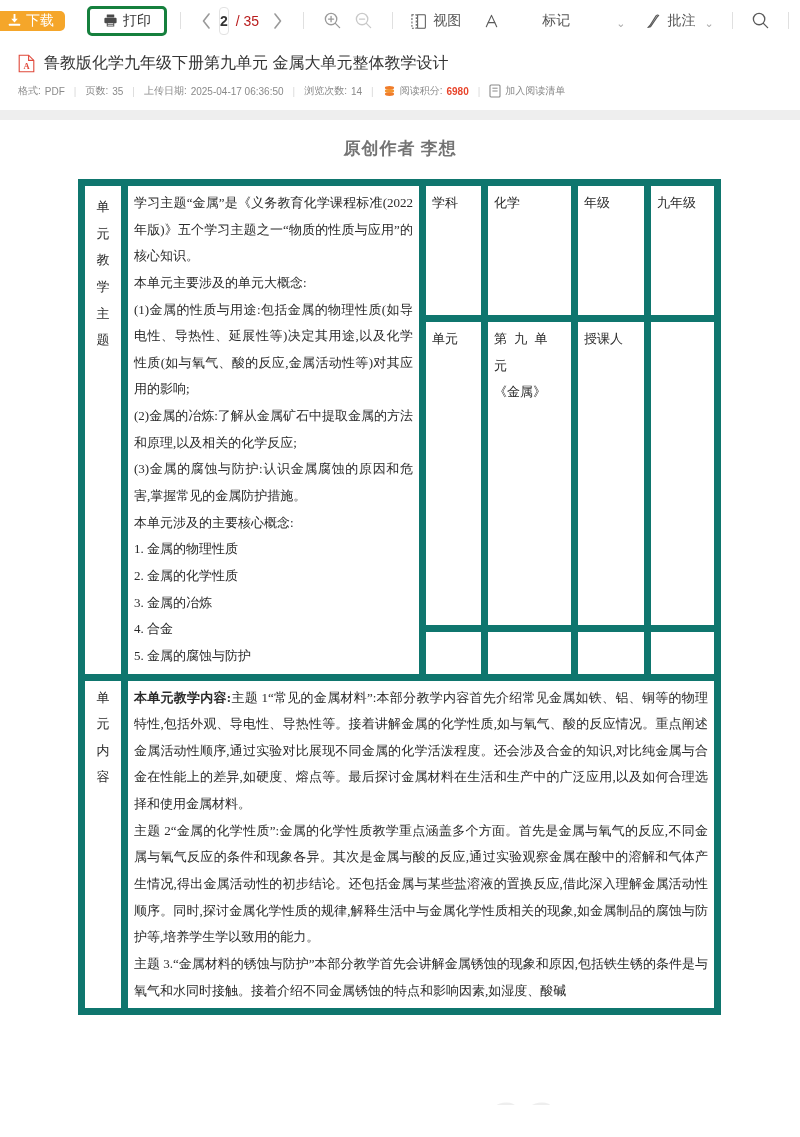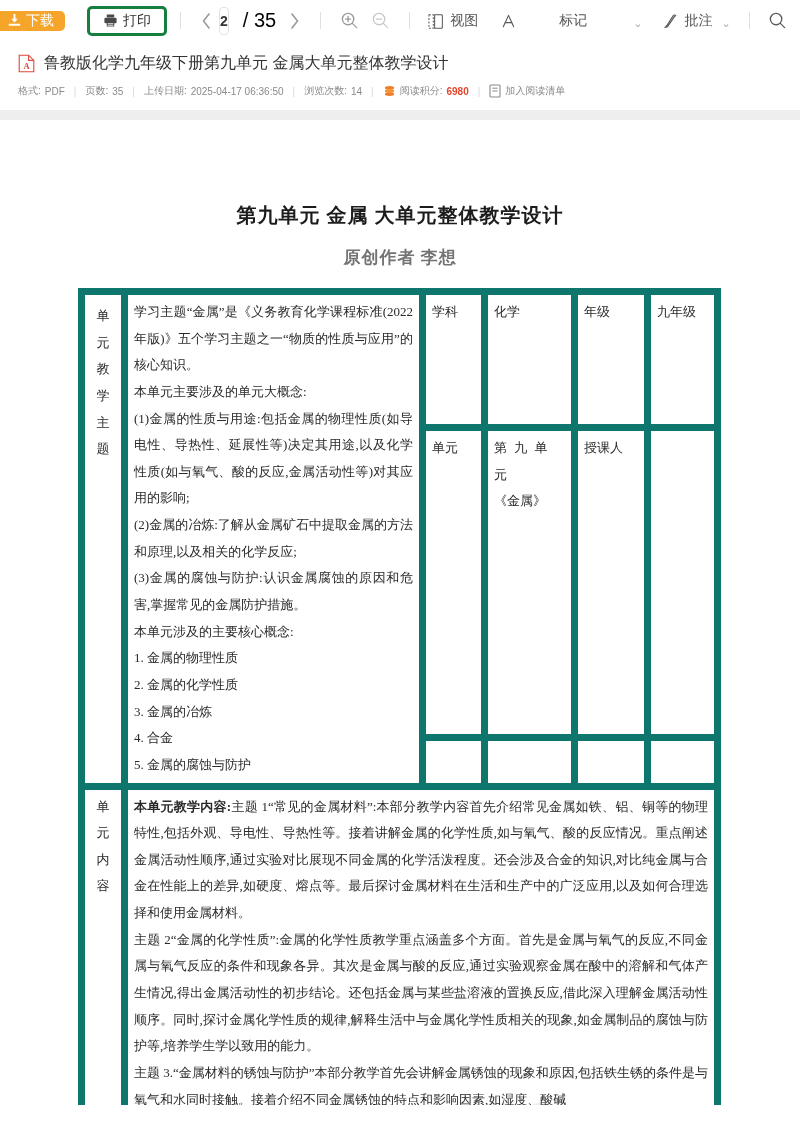--- a/index.html
+++ b/index.html
@@ -55,21 +55,21 @@
     padding: 0 7px; cursor: pointer; user-select: none;
     font-family: "DejaVu Sans", sans-serif;
   }
   .page-box {
     border: 1px solid #e2e2e2; border-radius: 4px;
     width: 38px; height: 28px;
     display: flex; align-items: center; justify-content: center;
     font-size: 14px; font-weight: bold; color: #333;
     background: #fff;
   }
-  .page-total { font-size: 20px; color: #000000; margin-left: 14px; }
+  .page-total { font-size: 14px; color: #b91c1c; margin-left: 7px; }
   .tb-icon-btn {
     display: flex; align-items: flex-end; gap: 5px;
     font-size: 14px; color: #555; cursor: pointer;
     padding: 0 5px;
   }
   .tb-icon-btn.zoom { padding: 0 6px; }
   .caret { color: #aaa; font-size: 11px; margin-left: 4px; }
   svg { display: block; }
 
   
@@ -325,21 +325,20 @@
     </span>
   </div>
 </div>
 
 <div class="band"></div>
 
 <div class="page-canvas">
 
   <div class="watermark">w99.net</div>
 
-  <div class="doc-h1">第九单元  金属  大单元整体教学设计</div>
   <div class="doc-h2">原创作者  李想</div>
 
   <table class="doc-table">
     <colgroup>
       <col style="width:43px">
       <col style="width:298px">
       <col style="width:62px">
       <col style="width:90px">
       <col style="width:73px">
       <col style="width:70px">

